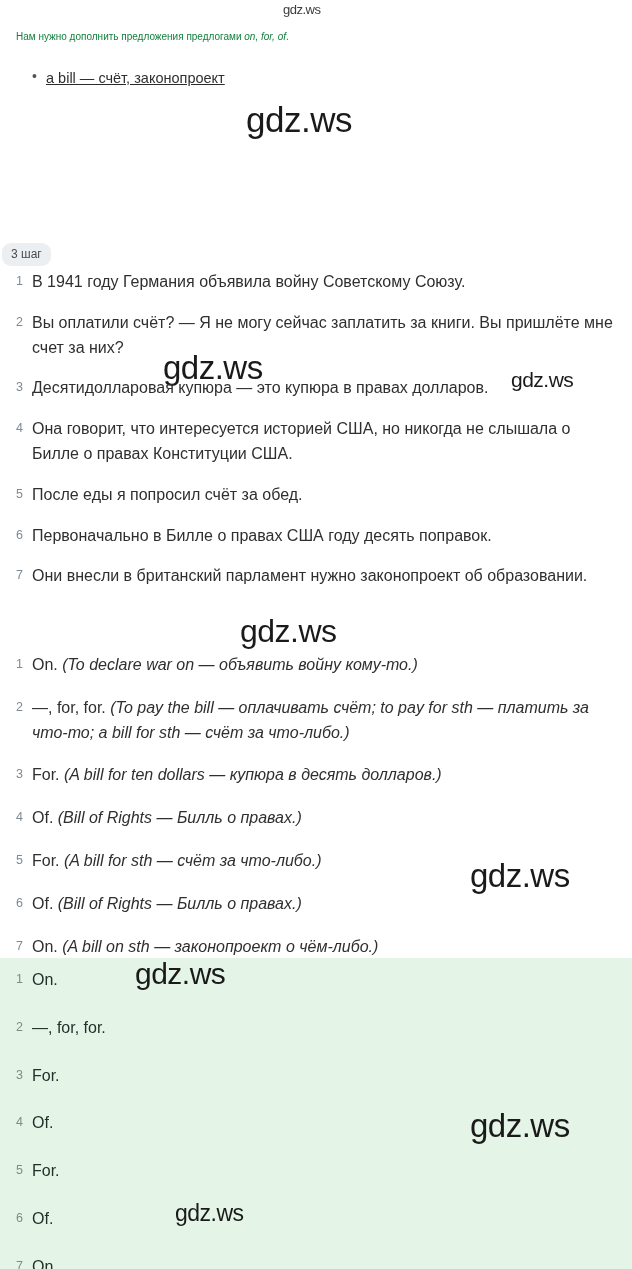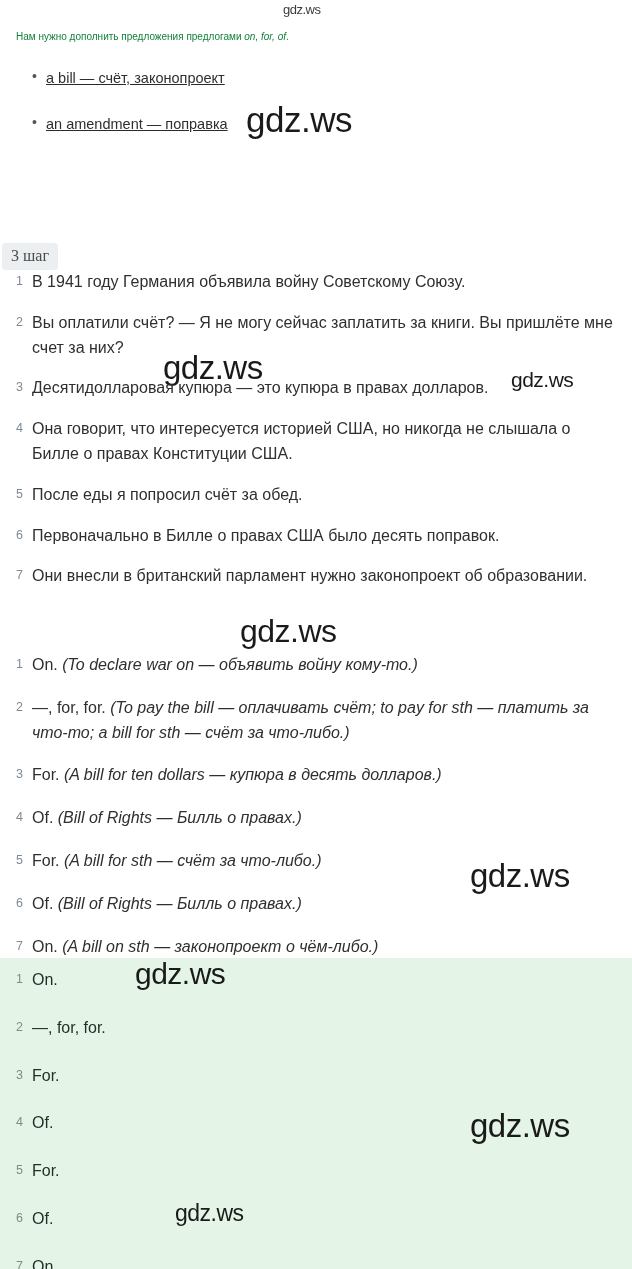--- a/index.html
+++ b/index.html
@@ -76,24 +76,23 @@
     color: #555;
     font-size: 14px;
   }
 
   
   .step-chip {
     position: absolute;
     left: 2px; top: 243px;
     background: #eceff1;
     color: #4a4a4a;
-    font-size: 16px;
+    font-size: 12px;
     padding: 4px 9px 5px 9px;
-    border-radius: 4px;
-    font-family: Liberation Serif, serif;
+    border-radius: 9px;
   }
 
   
   .numlist {
     position: absolute;
     left: 0;
     width: 632px;
     margin: 0; padding: 0;
     list-style: none;
   }
@@ -151,21 +150,20 @@
 <div class="wm wm-a">gdz.ws</div>
 <div class="wm wm-b">gdz.ws</div>
 <div class="wm wm-c">gdz.ws</div>
 <div class="wm wm-d">gdz.ws</div>
 <div class="wm wm-f">gdz.ws</div>
 
 <div class="intro"><span>Нам нужно дополнить предложения предлогами </span><i>on, for, of</i><span>.</span></div>
 
 <ul class="vocab">
   <li>a bill — счёт, законопроект</li>
-  <li>an amendment — поправка</li>
 </ul>
 
 <div class="step-chip">3 шаг</div>
 
 <ol class="numlist block-1">
   <li>
     <span class="num">1</span>
     <span class="txt">В 1941 году Германия объявила войну Советскому Союзу.</span>
   </li>
   <li>
@@ -179,21 +177,21 @@
   <li>
     <span class="num">4</span>
     <span class="txt">Она говорит, что интересуется историей США, но никогда не слышала о Билле о правах Конституции США.</span>
   </li>
   <li>
     <span class="num">5</span>
     <span class="txt">После еды я попросил счёт за обед.</span>
   </li>
   <li>
     <span class="num">6</span>
-    <span class="txt">Первоначально в Билле о правах США было десять поправок.</span>
+    <span class="txt">Первоначально в Билле о правах США году десять поправок.</span>
   </li>
   <li>
     <span class="num">7</span>
     <span class="txt">Они внесли в британский парламент нужно законопроект об образовании.</span>
   </li>
 </ol>
 
 <ol class="numlist block-2">
   <li>
     <span class="num">1</span>

